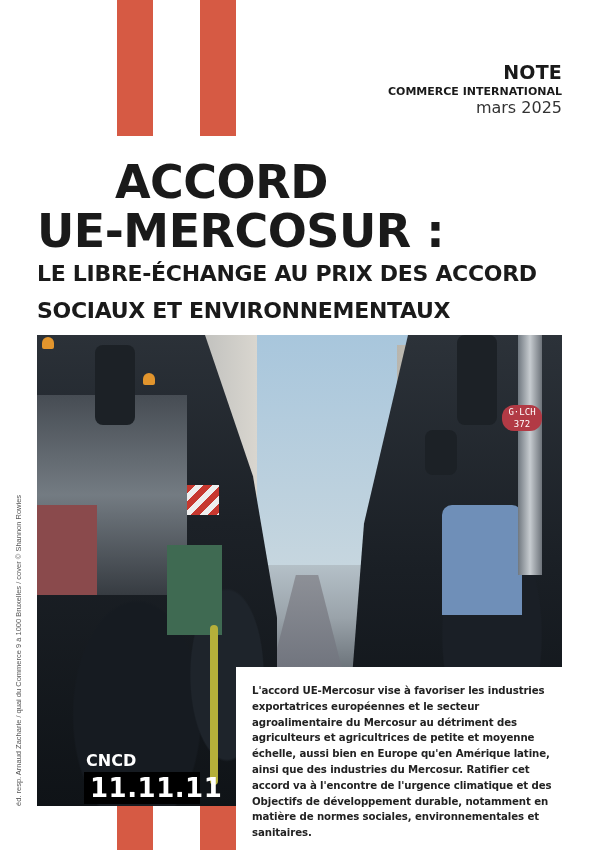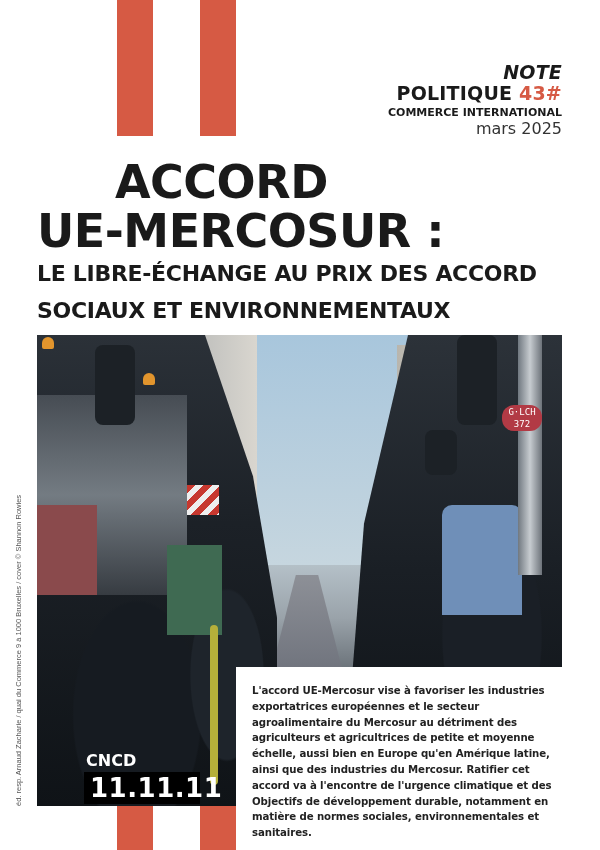--- a/index.html
+++ b/index.html
@@ -6,21 +6,21 @@
   html, body { width: 600px; height: 850px; overflow: hidden; background: #ffffff; }
   body { position: relative; font-family: "DejaVu Sans", "Liberation Sans", sans-serif; color: #1a1a1a; }
 
   .bar { position: absolute; background: #d65a44; width: 36px; }
   .bar.top1 { left: 117px; top: 0; height: 136px; }
   .bar.top2 { left: 200px; top: 0; height: 136px; }
   .bar.bot1 { left: 117px; top: 806px; height: 44px; }
   .bar.bot2 { left: 200px; top: 806px; height: 44px; }
 
   .meta { position: absolute; right: 38px; top: 62px; text-align: right; }
-  .meta .line1 { font-weight: bold; font-size: 19px; line-height: 21px; letter-spacing: 0.2px; font-style: italic; }
+  .meta .line1 { font-weight: bold; font-size: 19px; line-height: 21px; letter-spacing: 0.2px; }
   .meta .line2 { font-weight: bold; font-size: 19px; line-height: 21px; letter-spacing: 0.2px; }
   .meta .issue { color: #d65a44; }
   .meta .section { font-weight: bold; font-size: 11px; line-height: 16px; margin-top: 1px; }
   .meta .date { font-size: 16px; line-height: 15px; color: #333; }
 
   .title-block { position: absolute; left: 37px; top: 158px; }
   .title-1 { font-weight: bold; font-size: 46px; line-height: 48px; padding-left: 78px; letter-spacing: -0.5px; }
   .title-2 { font-weight: bold; font-size: 46px; line-height: 50px; letter-spacing: -0.5px; }
   .subtitle { font-weight: bold; font-size: 22px; line-height: 28px; margin-top: 4px; letter-spacing: -0.3px; }
 
@@ -78,24 +78,20 @@
             font-family: "Liberation Sans", sans-serif; font-size: 7.5px; line-height: 12px; color: #555; white-space: nowrap; }
 </style>
 </head>
 <body>
 
 <div class="bar top1"></div>
 <div class="bar top2"></div>
 
 <div class="meta">
   <div class="line1">NOTE</div>
-  <div class="line2">
-    <span>POLITIQUE</span>
-    <span class="issue">43#</span>
-  </div>
   <div class="section">COMMERCE INTERNATIONAL</div>
   <div class="date">mars 2025</div>
 </div>
 
 <div class="title-block">
   <div class="title-1">ACCORD</div>
   <div class="title-2">UE-MERCOSUR :</div>
   <div class="subtitle">LE LIBRE-ÉCHANGE AU PRIX DES ACCORD</div>
   <div class="subtitle" style="margin-top:9px">SOCIAUX ET ENVIRONNEMENTAUX</div>
 </div>

